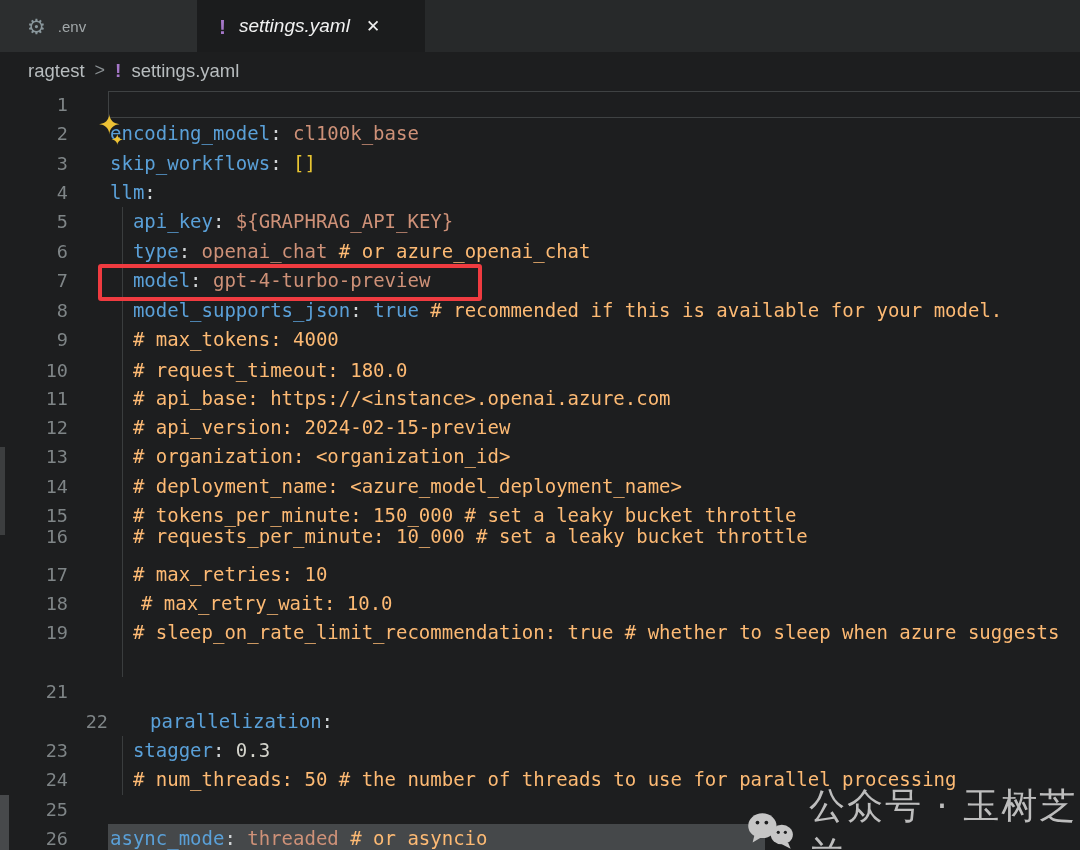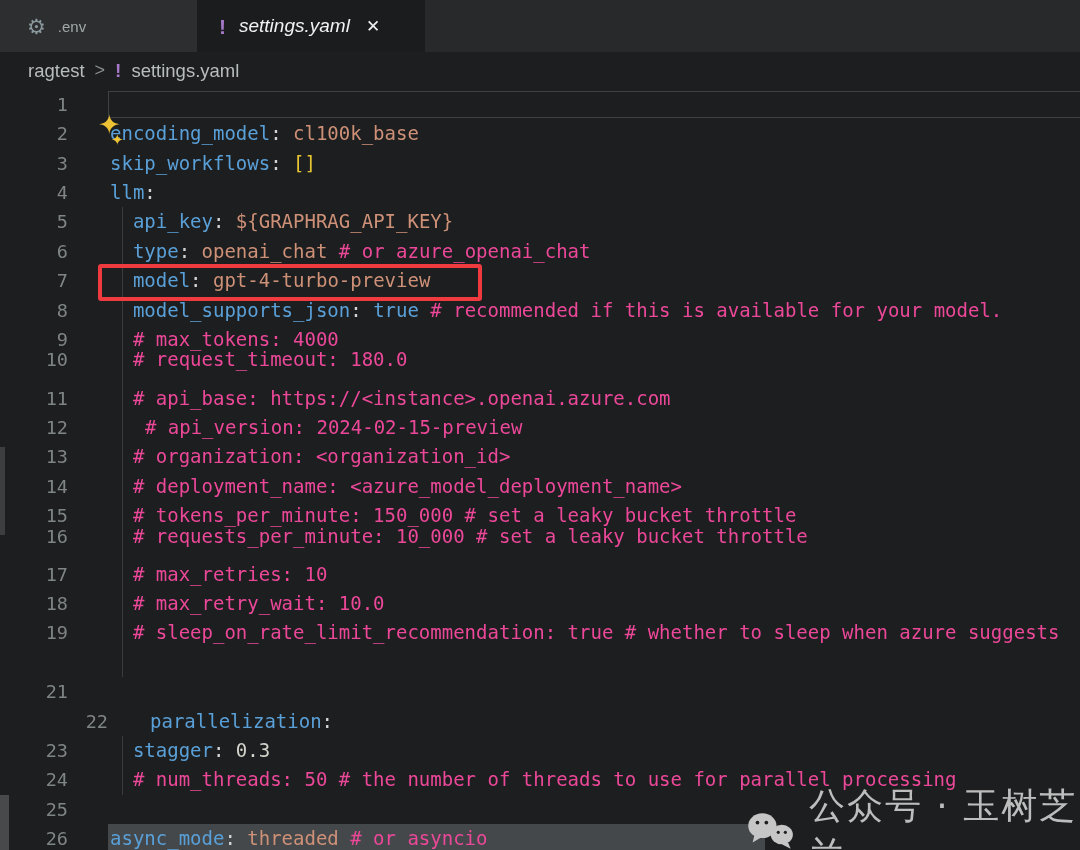--- a/index.html
+++ b/index.html
@@ -27,21 +27,21 @@
   .crumb-bang{color:#a577c8;font-weight:700;font-size:19px;margin-right:10px;}
   
   .editor{position:absolute;left:0;top:90px;width:1080px;height:760px;background:#1d1e1f;}
   .code-line{position:absolute;left:0;width:1080px;height:29.36px;display:flex;
     font-family:"DejaVu Sans Mono","Liberation Mono",monospace;font-size:19px;line-height:29.36px;white-space:pre;}
   .gutter-num{width:68px;text-align:right;color:#7f8587;flex:0 0 68px;font-size:18.5px;}
   .code-text{padding-left:42px;position:relative;z-index:3;}
   .tok-key{color:#5aa0d8;}
   .tok-pun{color:#d0d4d6;}
   .tok-str{color:#ce9178;}
-  .tok-com{color:#ec4899;margin-top:35px;}
+  .tok-com{color:#fdba74;margin-top:35px;}
   .tok-boo{color:#5aa0d8;}
   .tok-num{color:#d4d4cc;}
   .tok-brk{color:#e8c532;}
   .tok-pla{color:#d0d4d6;}
   .line1-box{position:absolute;left:108px;top:1px;width:980px;height:27px;
     border:1px solid #3f4243;box-sizing:border-box;z-index:1;}
   .selection-bar{position:absolute;left:108px;top:0;width:657px;height:29.36px;background:#45484a;z-index:1;}
   .indent-guide{position:absolute;width:1px;background:#3a3d3e;left:122px;z-index:2;}
   .red-box{position:absolute;left:98px;top:174px;width:384px;height:37px;
     border:4px solid #ef3b40;border-radius:3px;box-sizing:border-box;z-index:6;}
@@ -90,29 +90,29 @@
   </div>
 <div class="code-line" style="top: 0px;"><div class="line1-box"></div><div class="gutter-num">1</div><div class="code-text"></div></div>
     <div class="code-line" style="top: 29.36px;"><div class="gutter-num">2</div><div class="code-text"><span class="tok-key">encoding_model</span><span class="tok-pun">:</span><span class="tok-str"> cl100k_base</span></div></div>
     <div class="code-line" style="top: 58.72px;"><div class="gutter-num">3</div><div class="code-text"><span class="tok-key">skip_workflows</span><span class="tok-pun">:</span><span class="tok-pla"> </span><span class="tok-brk">[]</span></div></div>
     <div class="code-line" style="top: 88.08px;"><div class="gutter-num">4</div><div class="code-text"><span class="tok-key">llm</span><span class="tok-pun">:</span></div></div>
     <div class="code-line" style="top: 117.44px;"><div class="gutter-num">5</div><div class="code-text"><span class="tok-pla">  </span><span class="tok-key">api_key</span><span class="tok-pun">:</span><span class="tok-str"> ${GRAPHRAG_API_KEY}</span></div></div>
     <div class="code-line" style="top: 146.8px;"><div class="gutter-num">6</div><div class="code-text"><span class="tok-pla">  </span><span class="tok-key">type</span><span class="tok-pun">:</span><span class="tok-str"> openai_chat </span><span class="tok-com"># or azure_openai_chat</span></div></div>
     <div class="code-line" style="top: 176.16px;"><div class="gutter-num">7</div><div class="code-text"><span class="tok-pla">  </span><span class="tok-key">model</span><span class="tok-pun">:</span><span class="tok-str"> gpt-4-turbo-preview</span></div></div>
     <div class="code-line" style="top: 205.52px;"><div class="gutter-num">8</div><div class="code-text"><span class="tok-pla">  </span><span class="tok-key">model_supports_json</span><span class="tok-pun">:</span><span class="tok-boo"> true</span><span class="tok-com"> # recommended if this is available for your model.</span></div></div>
     <div class="code-line" style="top: 234.88px;"><div class="gutter-num">9</div><div class="code-text"><span class="tok-pla">  </span><span class="tok-com"># max_tokens: 4000</span></div></div>
-    <div class="code-line" style="top: 255px;"><div class="gutter-num">10</div><div class="code-text"><span class="tok-pla">  </span><span class="tok-com"># request_timeout: 180.0</span></div></div>
+    <div class="code-line" style="top: 266px;"><div class="gutter-num">10</div><div class="code-text"><span class="tok-pla">  </span><span class="tok-com"># request_timeout: 180.0</span></div></div>
     <div class="code-line" style="top: 293.6px;"><div class="gutter-num">11</div><div class="code-text"><span class="tok-pla">  </span><span class="tok-com"># api_base: https://&lt;instance&gt;.openai.azure.com</span></div></div>
-    <div class="code-line" style="top: 322.96px; gap: 12px;"><div class="gutter-num">12</div><div class="code-text"><span class="tok-pla">  </span><span class="tok-com"># api_version: 2024-02-15-preview</span></div></div>
+    <div class="code-line" style="top: 322.96px;"><div class="gutter-num">12</div><div class="code-text"><span class="tok-pla">  </span><span class="tok-com"># api_version: 2024-02-15-preview</span></div></div>
     <div class="code-line" style="top: 352.32px;"><div class="gutter-num">13</div><div class="code-text"><span class="tok-pla">  </span><span class="tok-com"># organization: &lt;organization_id&gt;</span></div></div>
     <div class="code-line" style="top: 381.68px;"><div class="gutter-num">14</div><div class="code-text"><span class="tok-pla">  </span><span class="tok-com"># deployment_name: &lt;azure_model_deployment_name&gt;</span></div></div>
     <div class="code-line" style="top: 411.04px;"><div class="gutter-num">15</div><div class="code-text"><span class="tok-pla">  </span><span class="tok-com"># tokens_per_minute: 150_000 # set a leaky bucket throttle</span></div></div>
     <div class="code-line" style="top: 432px;"><div class="gutter-num">16</div><div class="code-text"><span class="tok-pla">  </span><span class="tok-com"># requests_per_minute: 10_000 # set a leaky bucket throttle</span></div></div>
     <div class="code-line" style="top: 469.76px;"><div class="gutter-num">17</div><div class="code-text"><span class="tok-pla">  </span><span class="tok-com"># max_retries: 10</span></div></div>
-    <div class="code-line" style="top: 499.12px;"><div class="gutter-num">18</div><div class="code-text"><span class="tok-pla">  </span><span class="tok-com"># max_retry_wait: 10.0</span></div></div>
+    <div class="code-line" style="top: 499.12px; gap: 8px;"><div class="gutter-num">18</div><div class="code-text"><span class="tok-pla">  </span><span class="tok-com"># max_retry_wait: 10.0</span></div></div>
     <div class="code-line" style="top: 528.48px;"><div class="gutter-num">19</div><div class="code-text"><span class="tok-pla">  </span><span class="tok-com"># sleep_on_rate_limit_recommendation: true # whether to sleep when azure suggests</span></div></div>
     <div class="code-line" style="top: 587.2px;"><div class="gutter-num">21</div><div class="code-text"></div></div>
     <div class="code-line" style="top: 616.56px; margin-left: 40px;"><div class="gutter-num">22</div><div class="code-text"><span class="tok-key">parallelization</span><span class="tok-pun">:</span></div></div>
     <div class="code-line" style="top: 645.92px; align-items: flex-end;"><div class="gutter-num">23</div><div class="code-text"><span class="tok-pla">  </span><span class="tok-key">stagger</span><span class="tok-pun">:</span><span class="tok-num"> 0.3</span></div></div>
     <div class="code-line" style="top: 675.28px;"><div class="gutter-num">24</div><div class="code-text"><span class="tok-pla">  </span><span class="tok-com"># num_threads: 50 # the number of threads to use for parallel processing</span></div></div>
     <div class="code-line" style="top: 704.64px;"><div class="gutter-num">25</div><div class="code-text"></div></div>
     <div class="code-line" style="top: 734px;"><div class="selection-bar"></div><div class="gutter-num">26</div><div class="code-text"><span class="tok-key">async_mode</span><span class="tok-pun">:</span><span class="tok-str"> threaded </span><span class="tok-com"># or asyncio</span></div></div>
   </div>
 
 <div class="edge-artifact-mid"></div>

